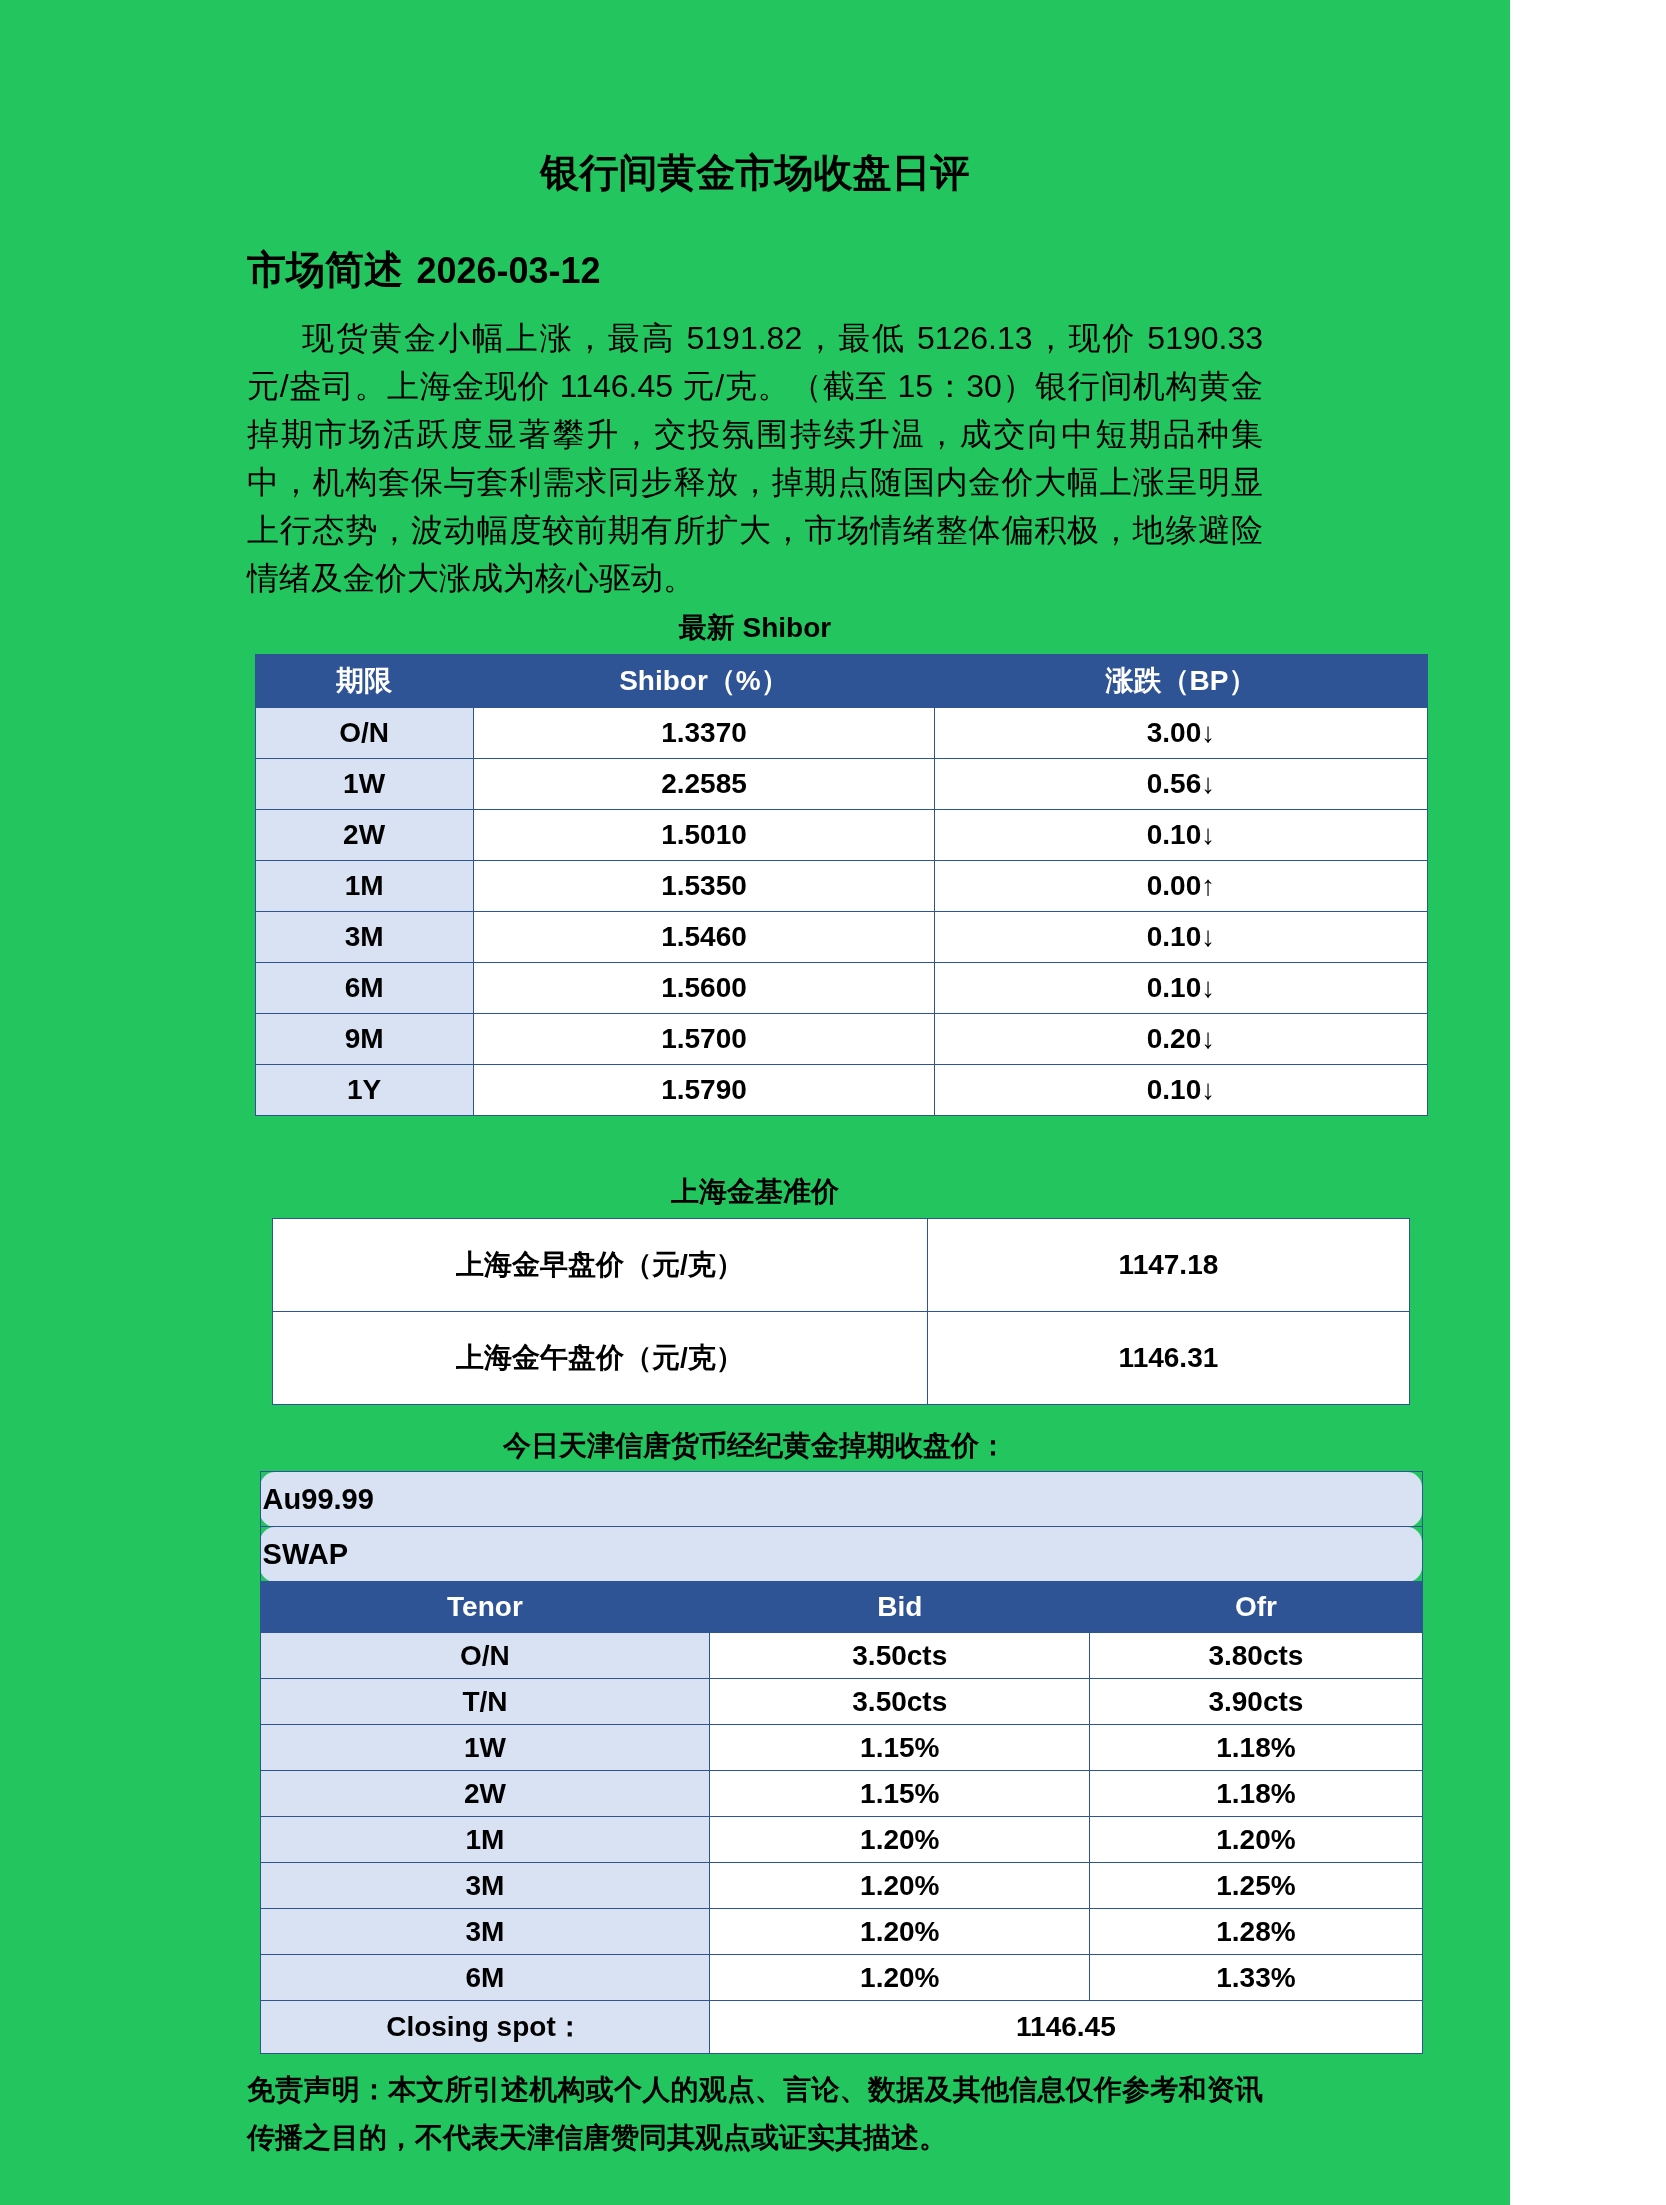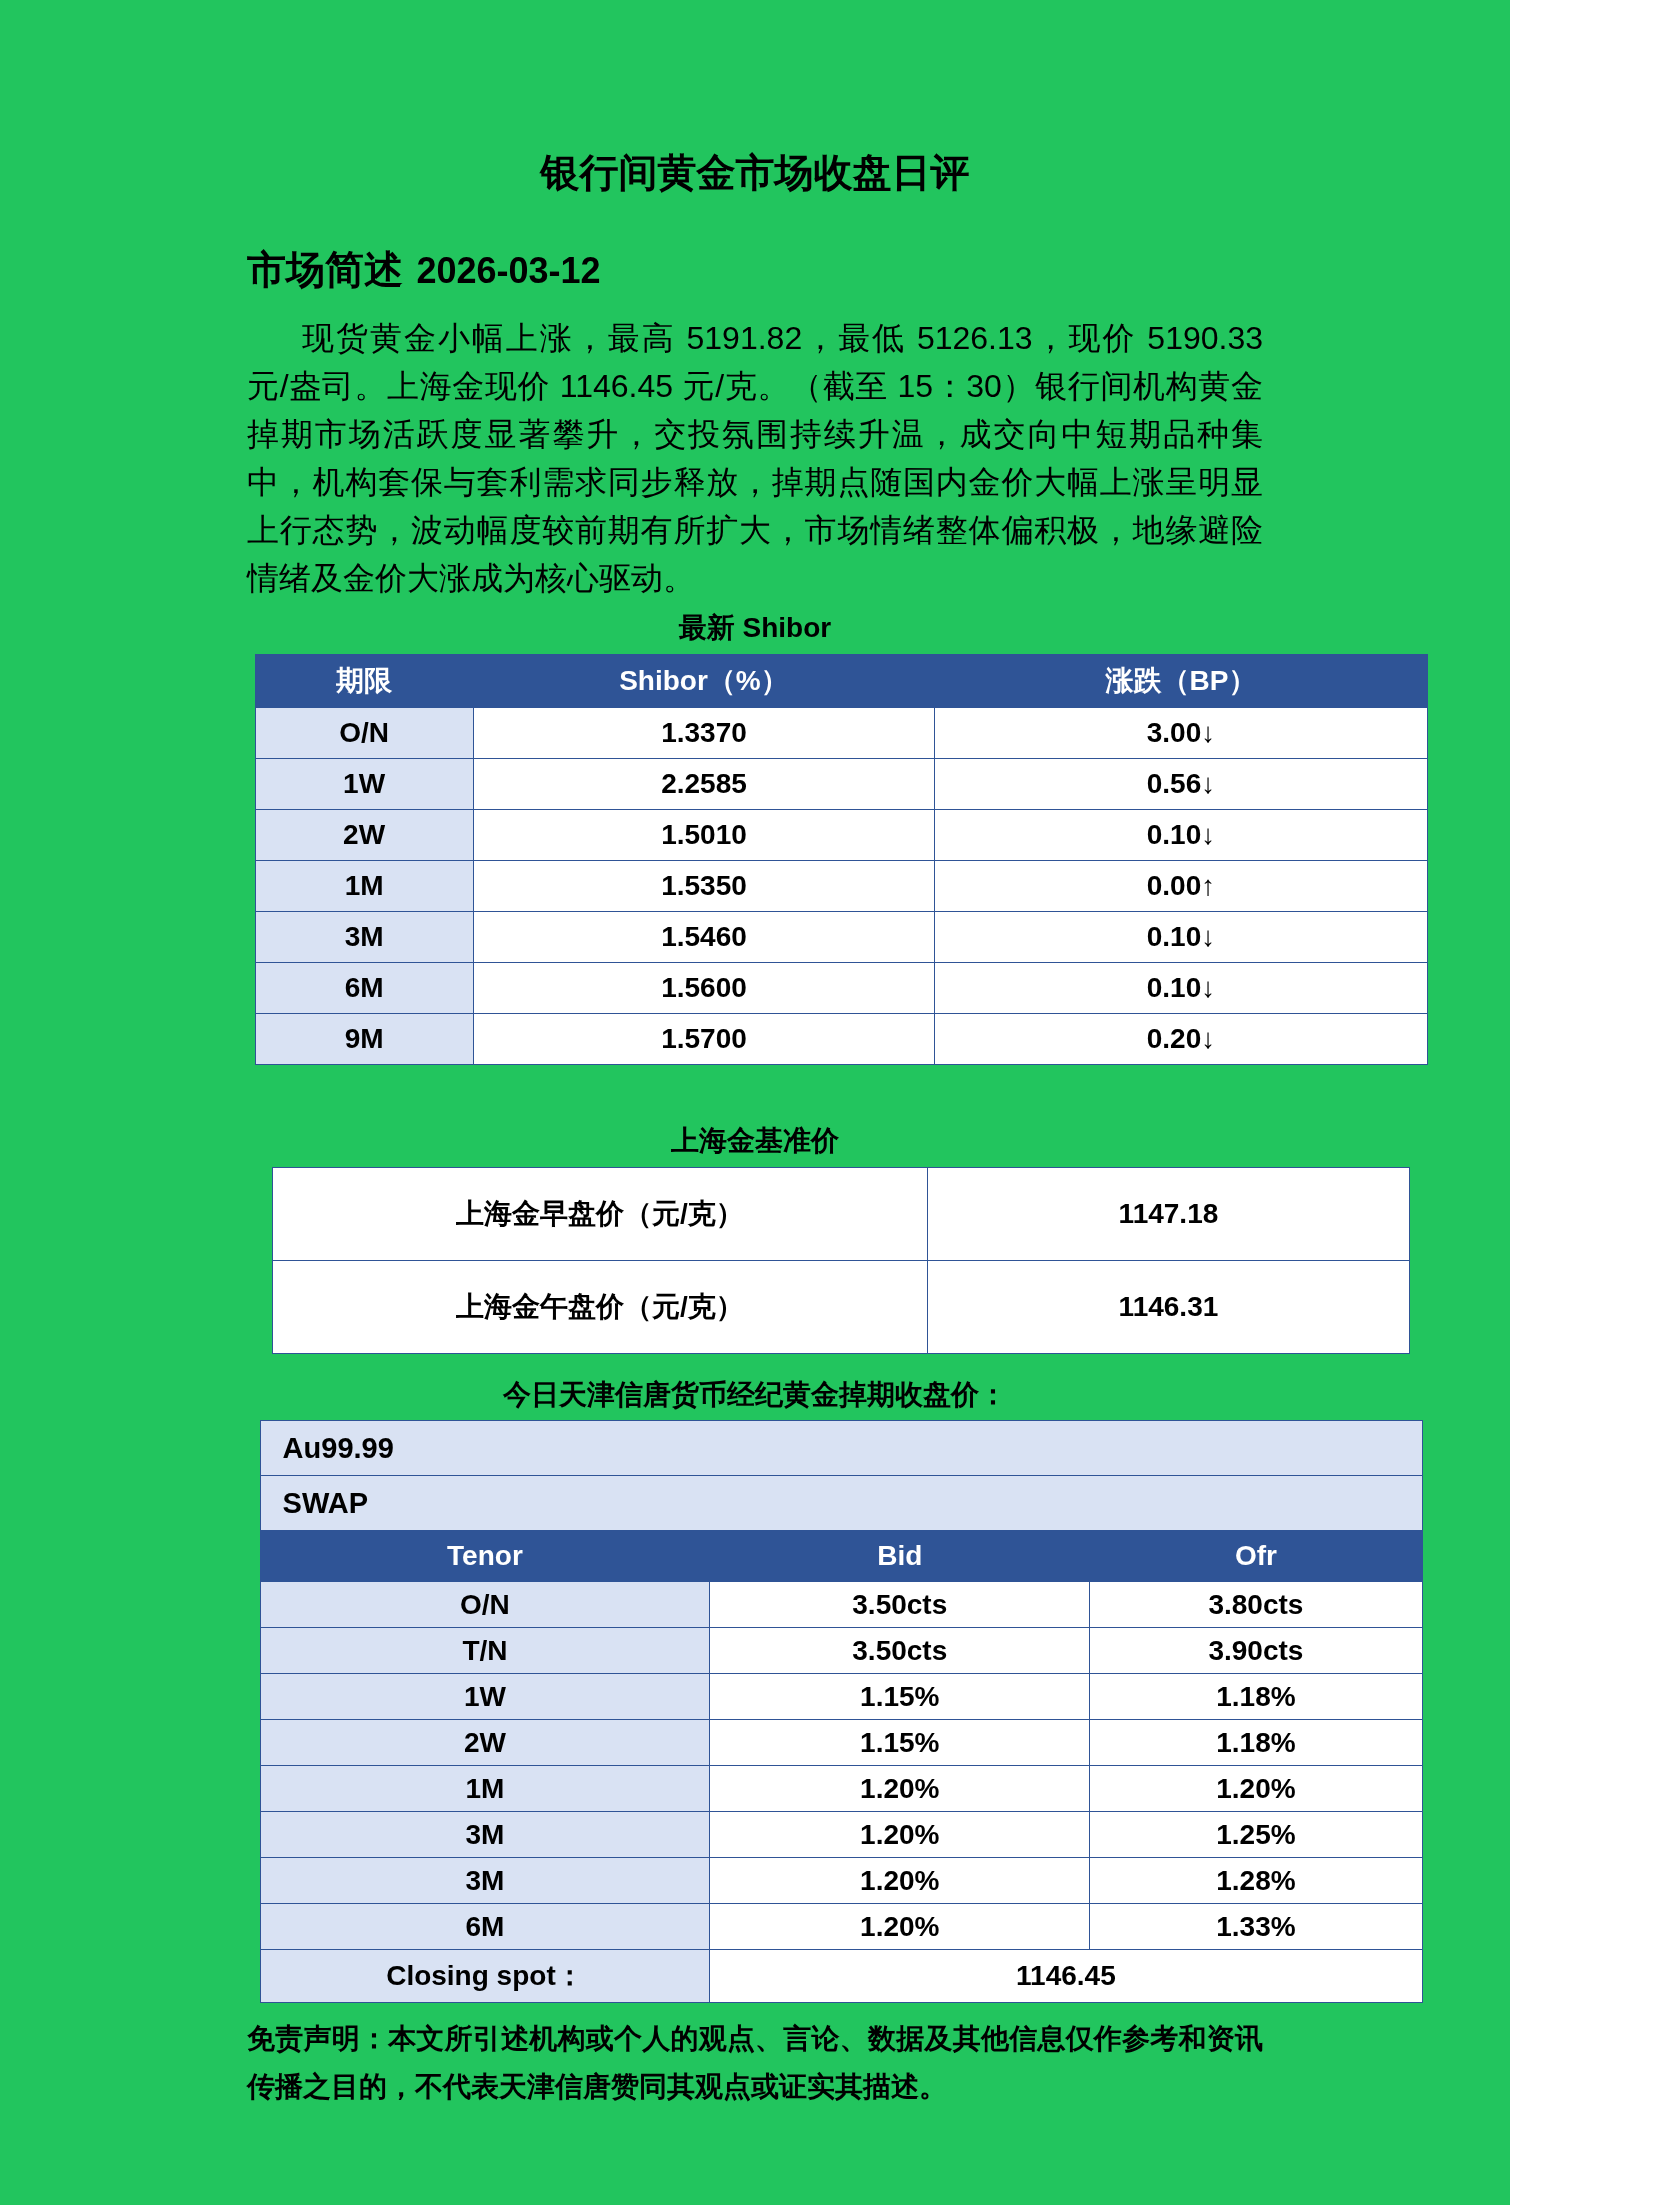--- a/index.html
+++ b/index.html
@@ -78,23 +78,24 @@
   .shibor td{height:50px;background:#ffffff;}
   .shibor td.lt{background:var(--lt);}
   
   .benchmark{width:1138px;margin:8.4px 0 0 25px;}
   .benchmark td{height:92px;background:#ffffff;}
   
   .swap{width:1163px;margin:6.7px 0 0 12.6px;}
   .swap td.fullrow{
     background:var(--lt);
     text-align:left;
-    padding-left:22px;
+    padding-left:2px;
     height:54px;
     font-size:29px;
+    border-radius:15px;
   }
   .swap th{
     background:var(--hdr);
     color:#ffffff;
     height:50px;
     font-weight:bold;
   }
   .swap td{height:45px;background:#ffffff;}
   .swap td.lt{background:var(--lt);}
   .swap tr.closing td{height:52px;}
@@ -163,20 +164,25 @@
         <tr>
           <td class="lt">6M</td>
           <td>1.5600</td>
           <td>0.10↓</td>
         </tr>
         <tr>
           <td class="lt">9M</td>
           <td>1.5700</td>
           <td>0.20↓</td>
         </tr>
+        <tr>
+          <td class="lt">1Y</td>
+          <td>1.5790</td>
+          <td>0.10↓</td>
+        </tr>
       </tbody>
   </table>
 
   <div class="caption cap-benchmark">上海金基准价</div>
 
   <table class="tbl benchmark">
     <colgroup>
       <col style="width:57.6%">
       <col style="width:42.4%">
     </colgroup>

